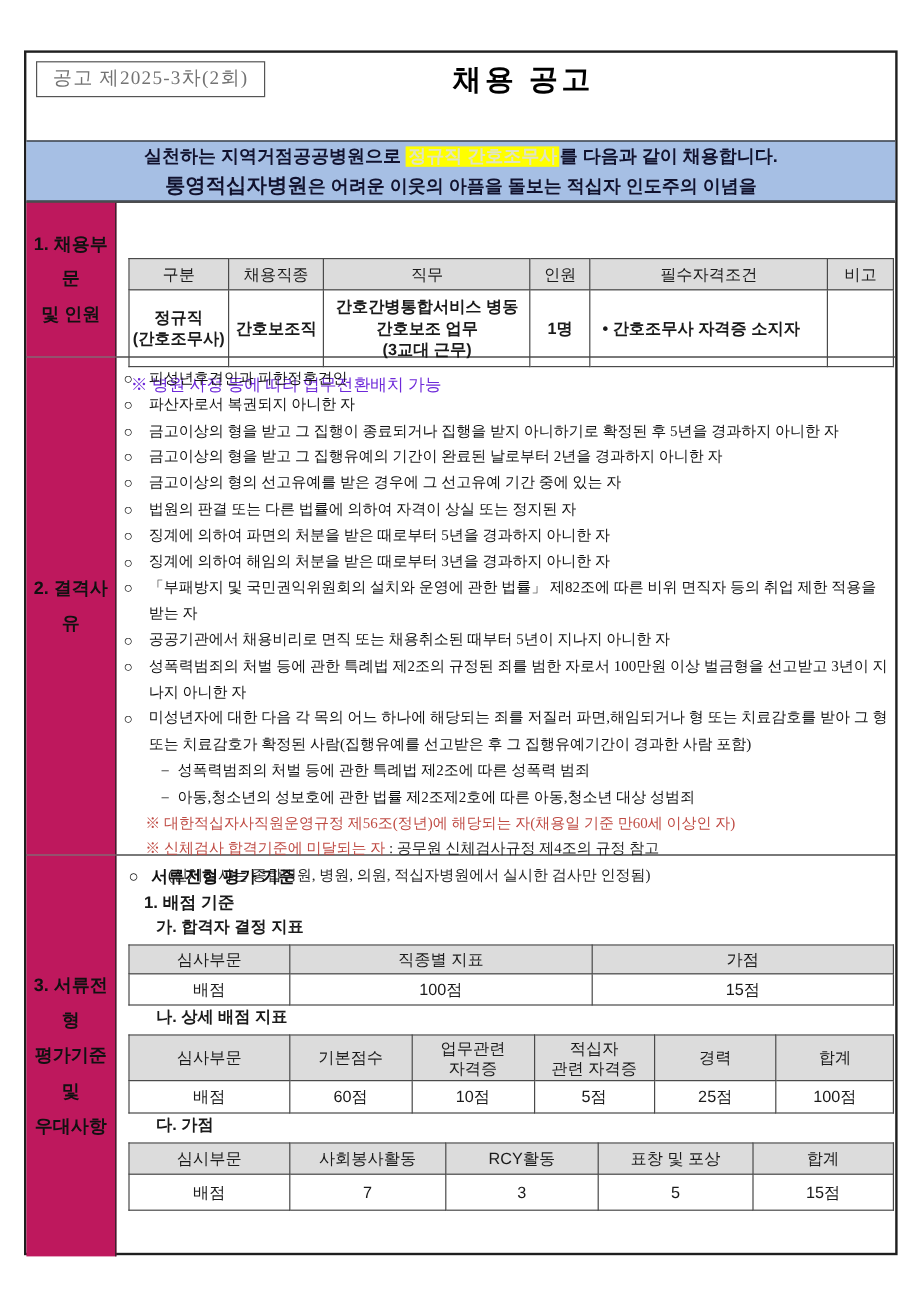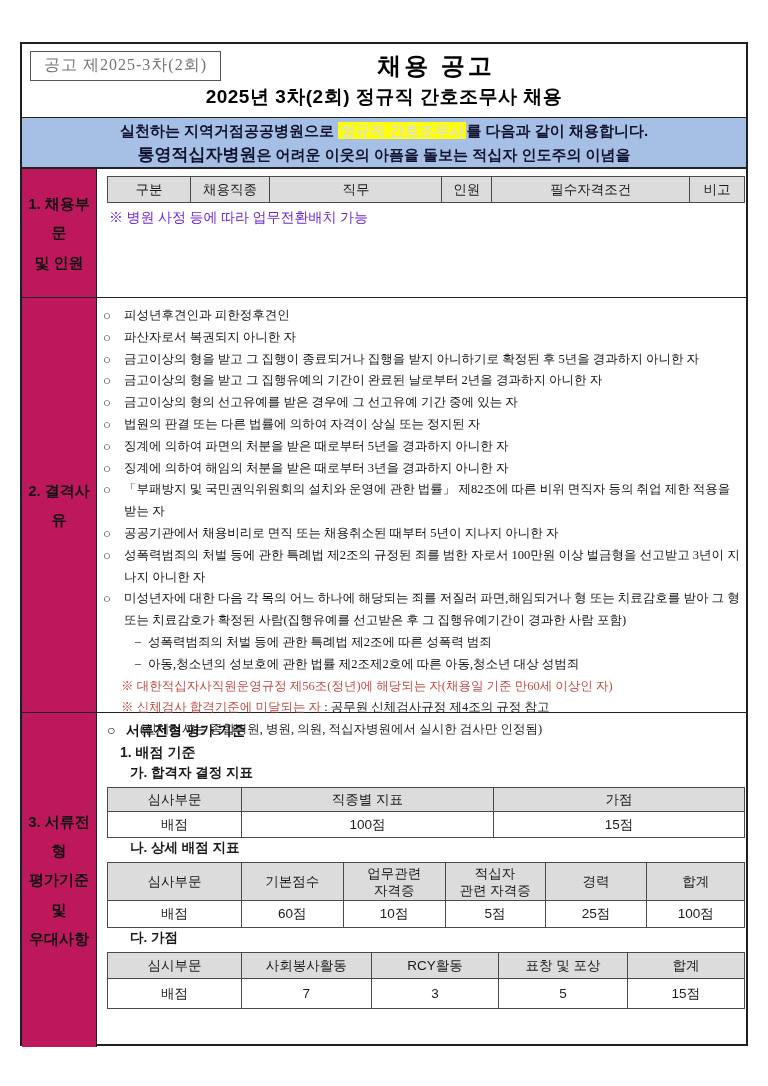--- a/index.html
+++ b/index.html
@@ -48,21 +48,21 @@
   .sec-body { flex:1; position:relative; min-width:0; }
   .s1 { height:129px; }
   .s2 { height:415px; }
   .s3 { height:335px; }
   
   table { border-collapse:collapse; table-layout:fixed; }
   th,td { border:1px solid #4a4a4a; text-align:center; vertical-align:middle; }
   th { background:#dcdcdc; font-weight:500; }
   .w638 { width:638px; }
   
-  .s1 .sec-body { padding:7px 0 0 10px; }
+  .s1 .sec-body { padding:7px 0 0 10px;margin-top:39px; }
   .t-recruit { font-size:13.5px; }
   .t-recruit th { height:26px; }
   .t-recruit td { height:64px; font-weight:600; white-space:pre-line; line-height:18px; }
   .t-recruit td.left { text-align:left; padding-left:10px; }
   .hosp-note {
     margin:6px 0 0 2px; font-family:"Liberation Serif", serif; font-size:14px; color:#6d28d9;
   }
   
   .s2 .sec-body { padding:7px 4px 0 6px; }
   .dq { display:flex; font-family:"Liberation Serif", serif; font-size:12.5px;
@@ -89,21 +89,20 @@
 </style>
 </head>
 <body>
 
 <div class="page">
   <div class="doc">
 
     <div class="doc-header">
       <div class="notice-box">공고 제2025-3차(2회)</div>
       <div class="doc-title">채용 공고</div>
-      <div class="doc-subtitle">2025년 3차(2회) 정규직 간호조무사 채용</div>
     </div>
 
     <div class="banner">
       <div><span>실천하는 지역거점공공병원으로 </span><span class="hl">정규직 간호조무사</span><span>를 다음과 같이 채용합니다.</span></div>
       <div><span class="big">통영적십자병원</span><span>은 어려운 이웃의 아픔을 돌보는 적십자 인도주의 이념을</span></div>
     </div>
 
     <div class="section s1">
       <div class="sec-label">1. 채용부문
 및 인원</div>
@@ -119,20 +118,31 @@
           </colgroup>
           <tbody>
               <tr>
             <th>구분</th>
             <th>채용직종</th>
             <th>직무</th>
             <th>인원</th>
             <th>필수자격조건</th>
             <th>비고</th>
           </tr>
+          <tr>
+            <td>정규직
+(간호조무사)</td>
+            <td>간호보조직</td>
+            <td>간호간병통합서비스 병동
+간호보조 업무
+(3교대 근무)</td>
+            <td>1명</td>
+            <td class="left">•  간호조무사 자격증 소지자</td>
+            <td></td>
+          </tr>
         </tbody>
           </table>
         <div class="hosp-note">※ 병원 사정 등에 따라 업무전환배치 가능</div>
       </div>
     </div>
 
     <div class="section s2">
       <div class="sec-label">2. 결격사유</div>
       <div class="sec-body">
         <div class="dq">

